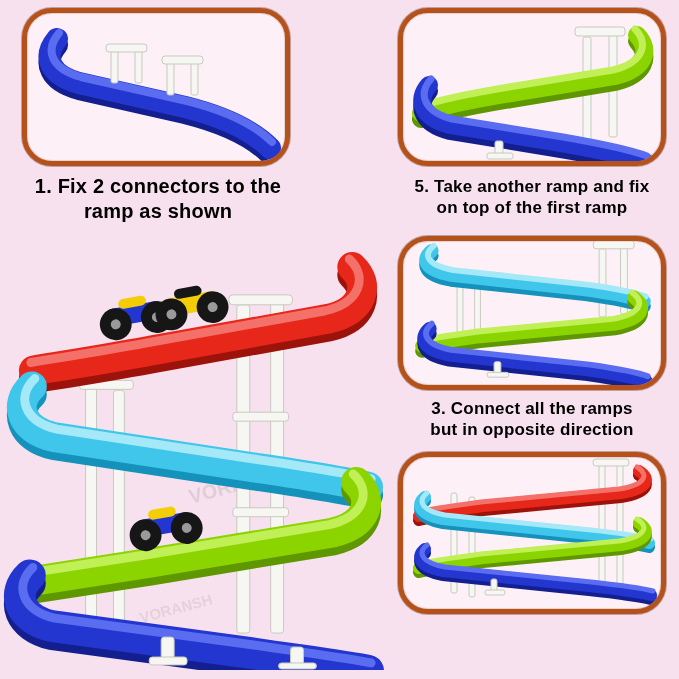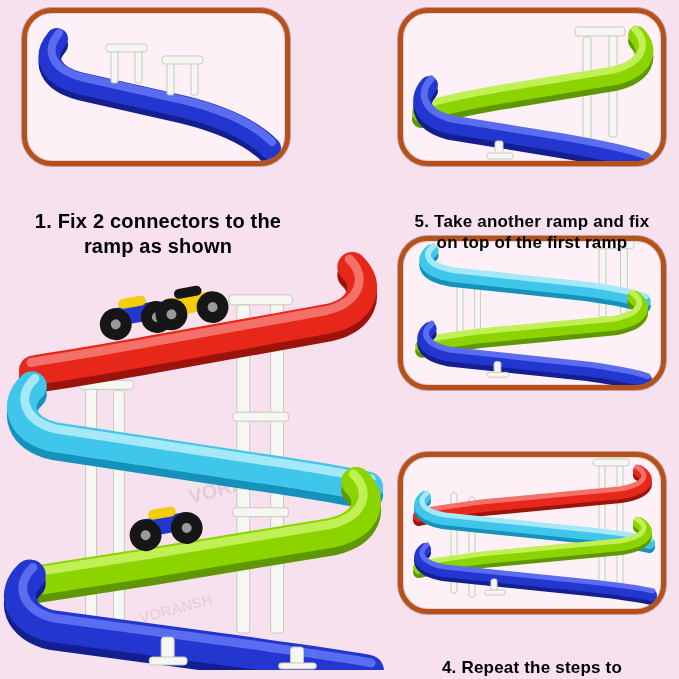--- a/index.html
+++ b/index.html
@@ -24,21 +24,20 @@
   #panel2 { left:398px; top:8px;   width:268px; height:158px; }
   #panel3 { left:398px; top:236px; width:268px; height:154px; }
   #panel4 { left:398px; top:452px; width:268px; height:162px; }
   .caption {
     position:absolute;
     font-weight:bold;
     color: var(--text);
     text-align:center;
     line-height:1.25;
     letter-spacing:.2px;
-    margin-top:35px;
   }
   #cap1 { left:8px;   top:174px; width:300px; font-size:20px; }
   #cap2 { left:408px; top:176px; width:248px; font-size:17px; }
   #cap3 { left:422px; top:398px; width:220px; font-size:17px; }
   #cap4 { left:417px; top:622px; width:230px; font-size:17px; }
   #main-figure { position:absolute; left:2px; top:246px; width:394px; height:424px; }
   #main-figure svg { width:100%; height:100%; display:block; }
   .rampline { fill:none; stroke-linecap:round; }
   .conn { fill:var(--connector-white); stroke:var(--connector-shadow); stroke-width:1; }
   .wm { fill:#8a8a8a; font-family:"Liberation Sans",sans-serif; font-weight:bold; }
@@ -155,21 +154,21 @@
       </g>
       <g class="conn">
         <rect x="88" y="120" width="6" height="12" rx="2"></rect>
         <rect x="82" y="131" width="20" height="5" rx="2"></rect>
       </g>
     </svg>
   </div>
 
   <div class="caption" id="cap1">1. Fix 2 connectors to the ramp as shown</div>
   <div class="caption" id="cap2">5. Take another ramp and fix on top of the first ramp</div>
-  <div class="caption" id="cap4">4. Repeat the steps to complete the assembly</div>
+  <div class="caption" id="cap3">3. Connect all the ramps but in opposite direction</div>
 
   <div id="main-figure">
     <svg viewBox="0 0 396 424">
 
       <g class="conn">
         <rect x="236" y="58" width="13" height="330" rx="3"></rect>
         <rect x="270" y="52" width="13" height="336" rx="3"></rect>
         <rect x="228" y="48" width="64" height="10" rx="4"></rect>
         <rect x="232" y="166" width="56" height="9" rx="3"></rect>
         <rect x="232" y="262" width="56" height="9" rx="3"></rect>

